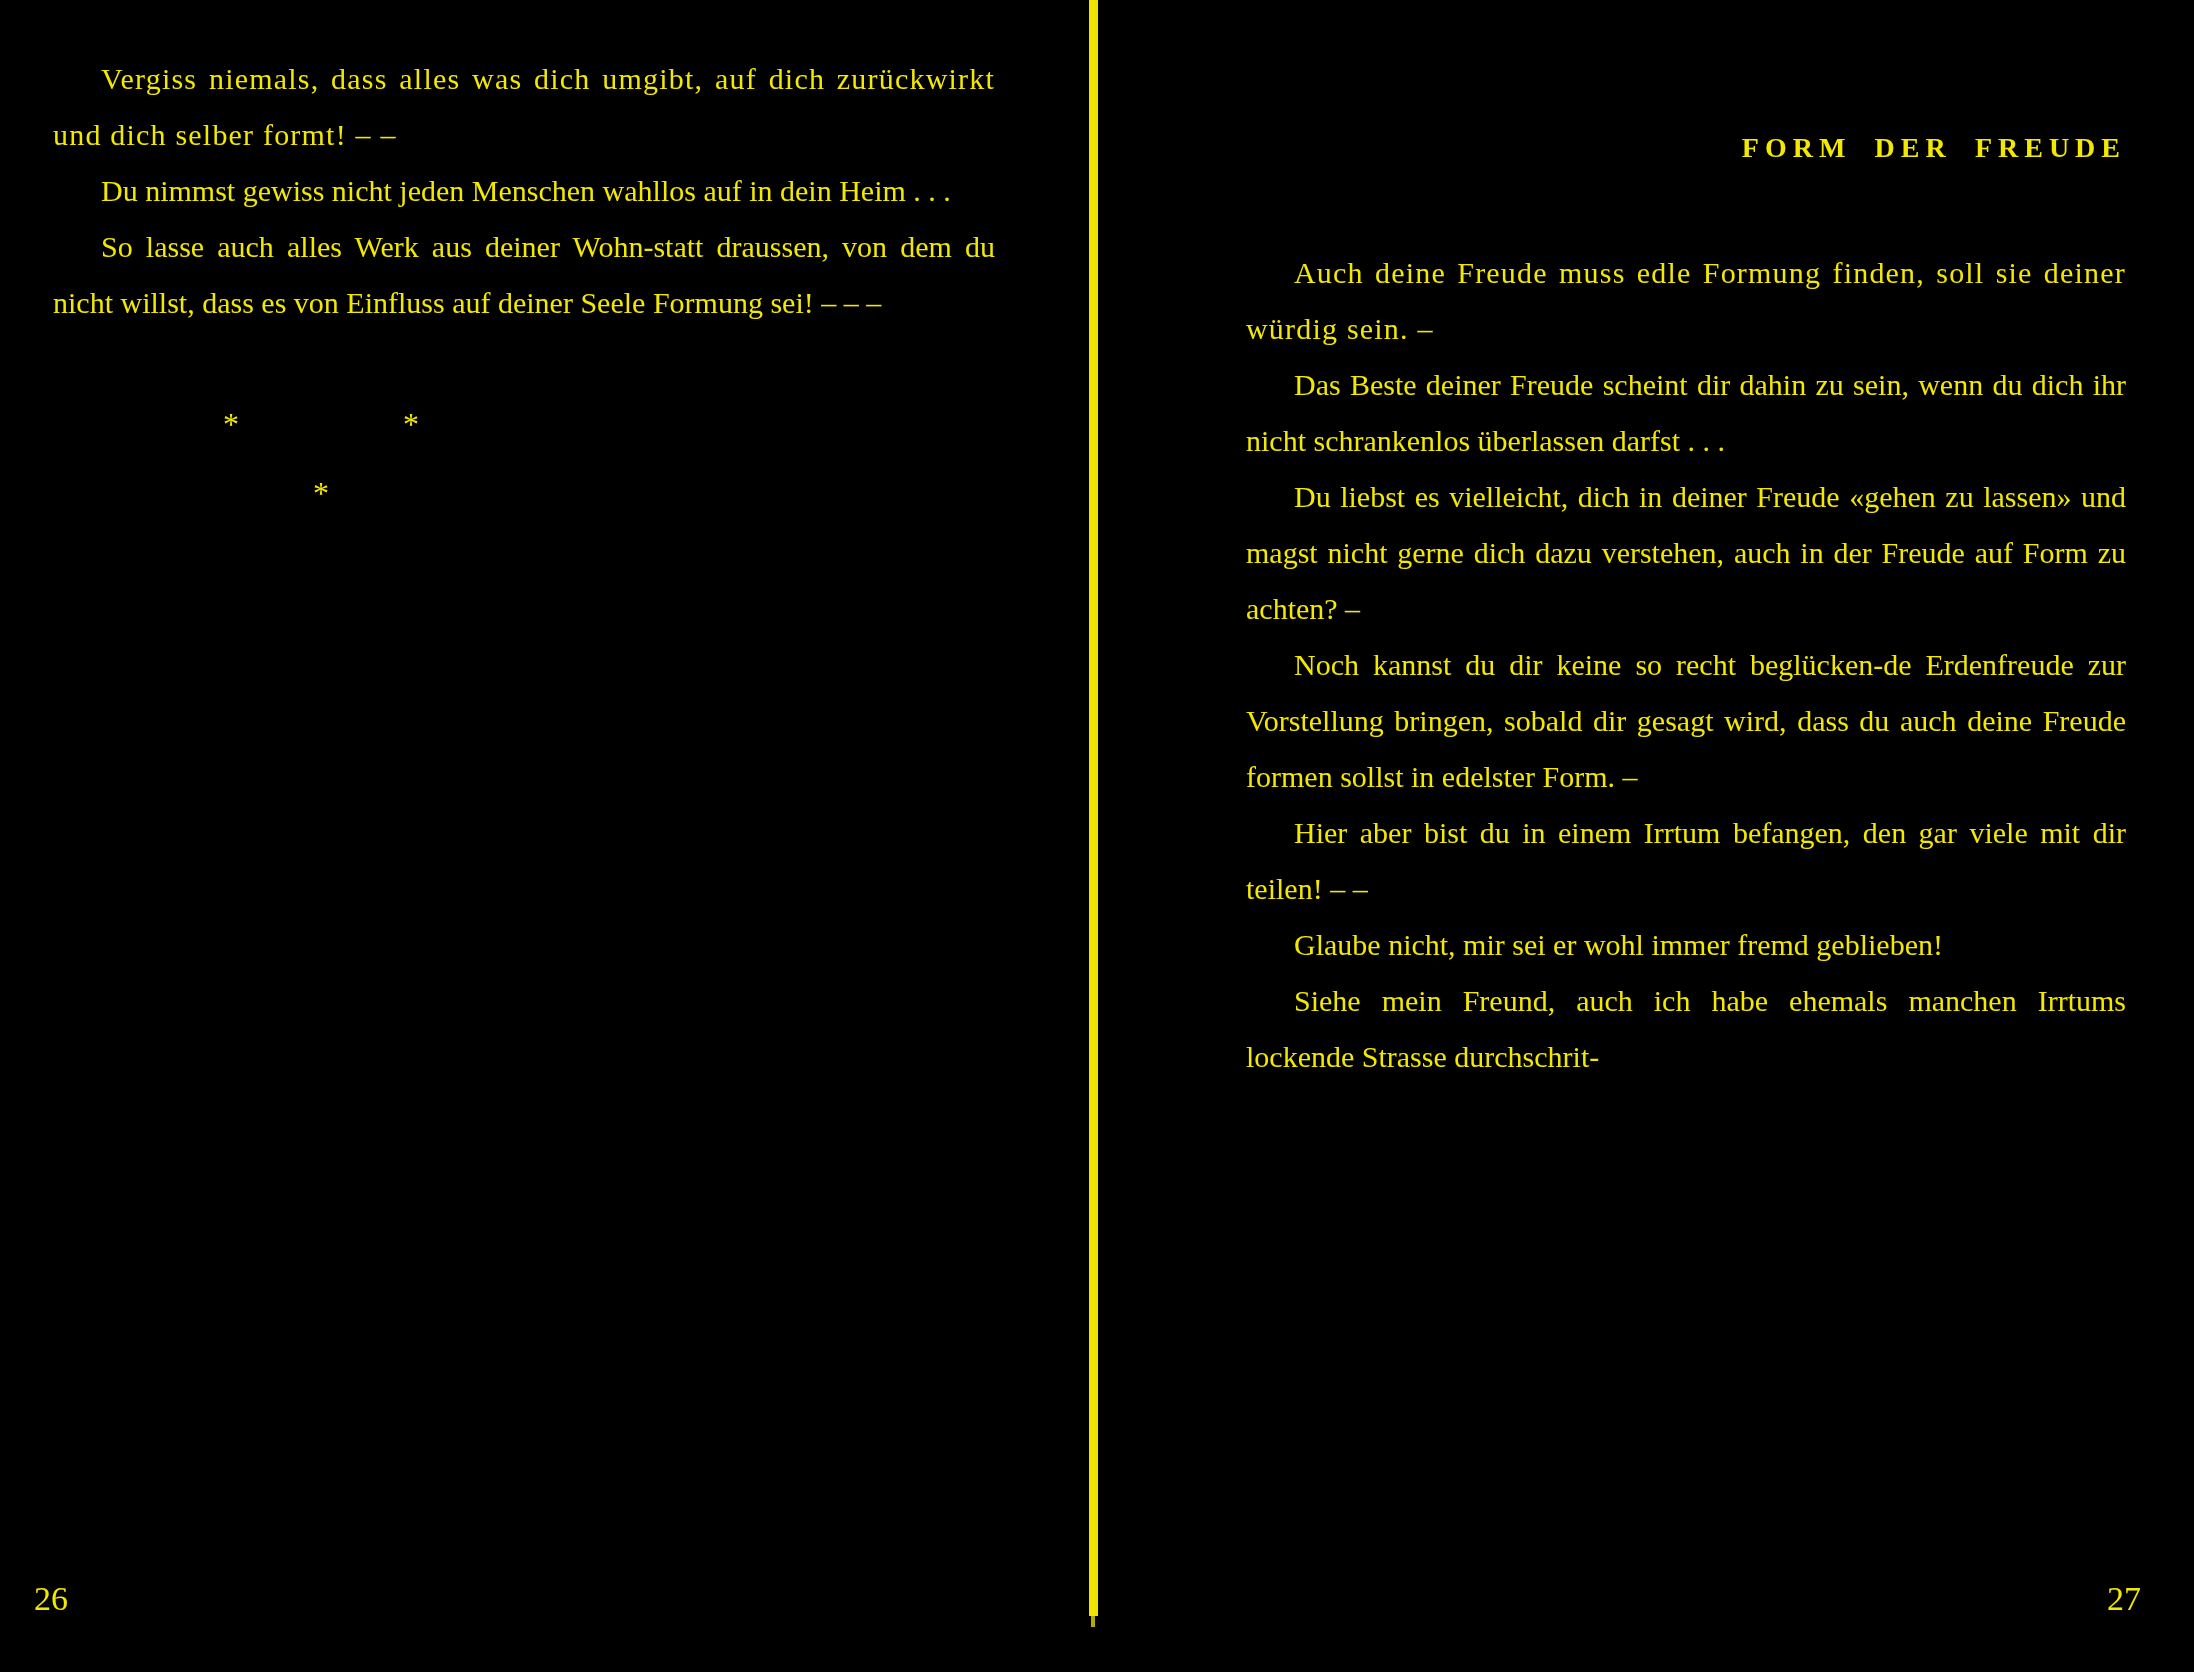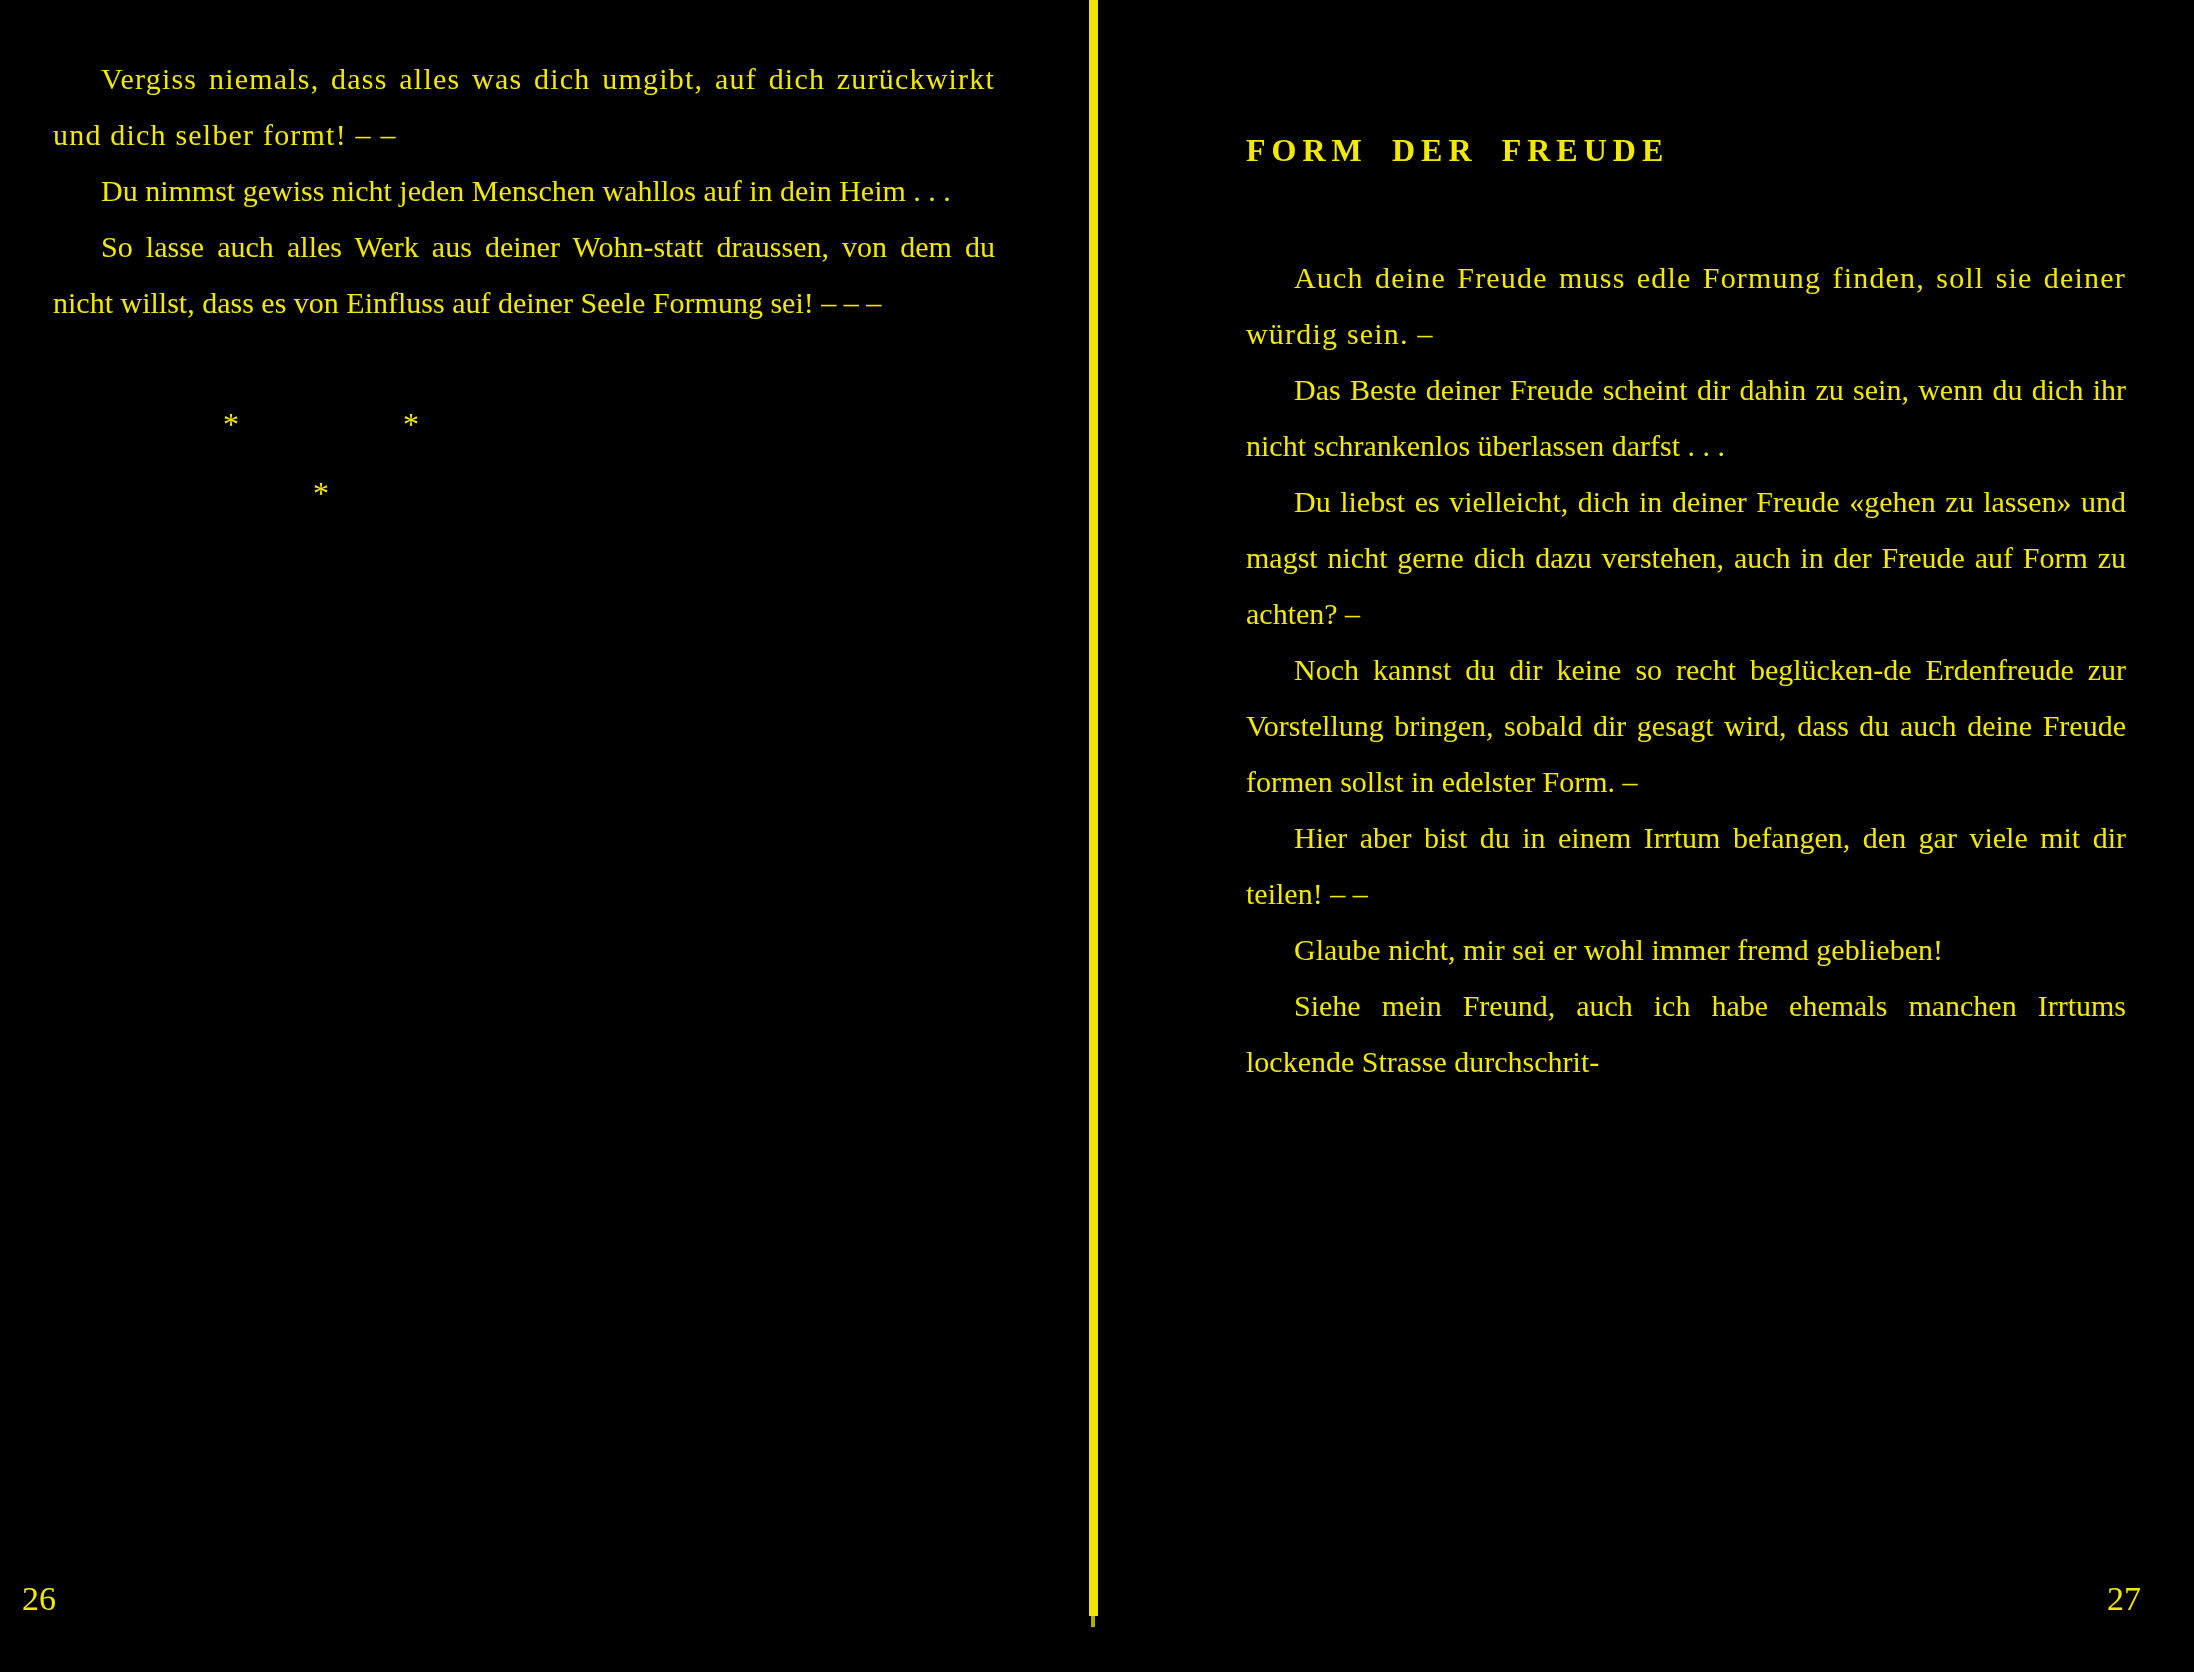--- a/index.html
+++ b/index.html
@@ -70,22 +70,22 @@
     text-align: justify;
     text-justify: inter-word;
   }
   .textblock p {
     margin: 0;
     text-indent: 48px;
   }
   .sp-1 { letter-spacing: 1.2px; }
   .chapter-title {
     margin: 81px 0 81px 0;
-    text-align: left;
-    font-size: 32px;
+    text-align: right;
+    font-size: 28px;
     letter-spacing: 6px;
     word-spacing: 10.2px;
   }
   .asterisks {
     position: relative;
     height: 145px;
     margin-top: 51px;
   }
   .ast {
     position: absolute;
@@ -93,21 +93,21 @@
     line-height: 1;
   }
   .ast.a1 { left: 170px; top: 25.5px; }
   .ast.a2 { left: 350px; top: 25.5px; }
   .ast.a3 { left: 260px; top: 95px; }
   .folio {
     position: absolute;
     bottom: 54px;
     font-size: 34px;
   }
-  .folio-left { left: 22px; }
+  .folio-left { left: 34px; }
   .folio-right { right: 53px; }
 </style>
 </head>
 <body>
 
 <div class="spread">
 
   <div class="page page-left">
     <div class="textblock">
       <p class="sp-1">Vergiss niemals, dass alles was dich umgibt, auf dich zurückwirkt und dich selber formt! – –</p>

